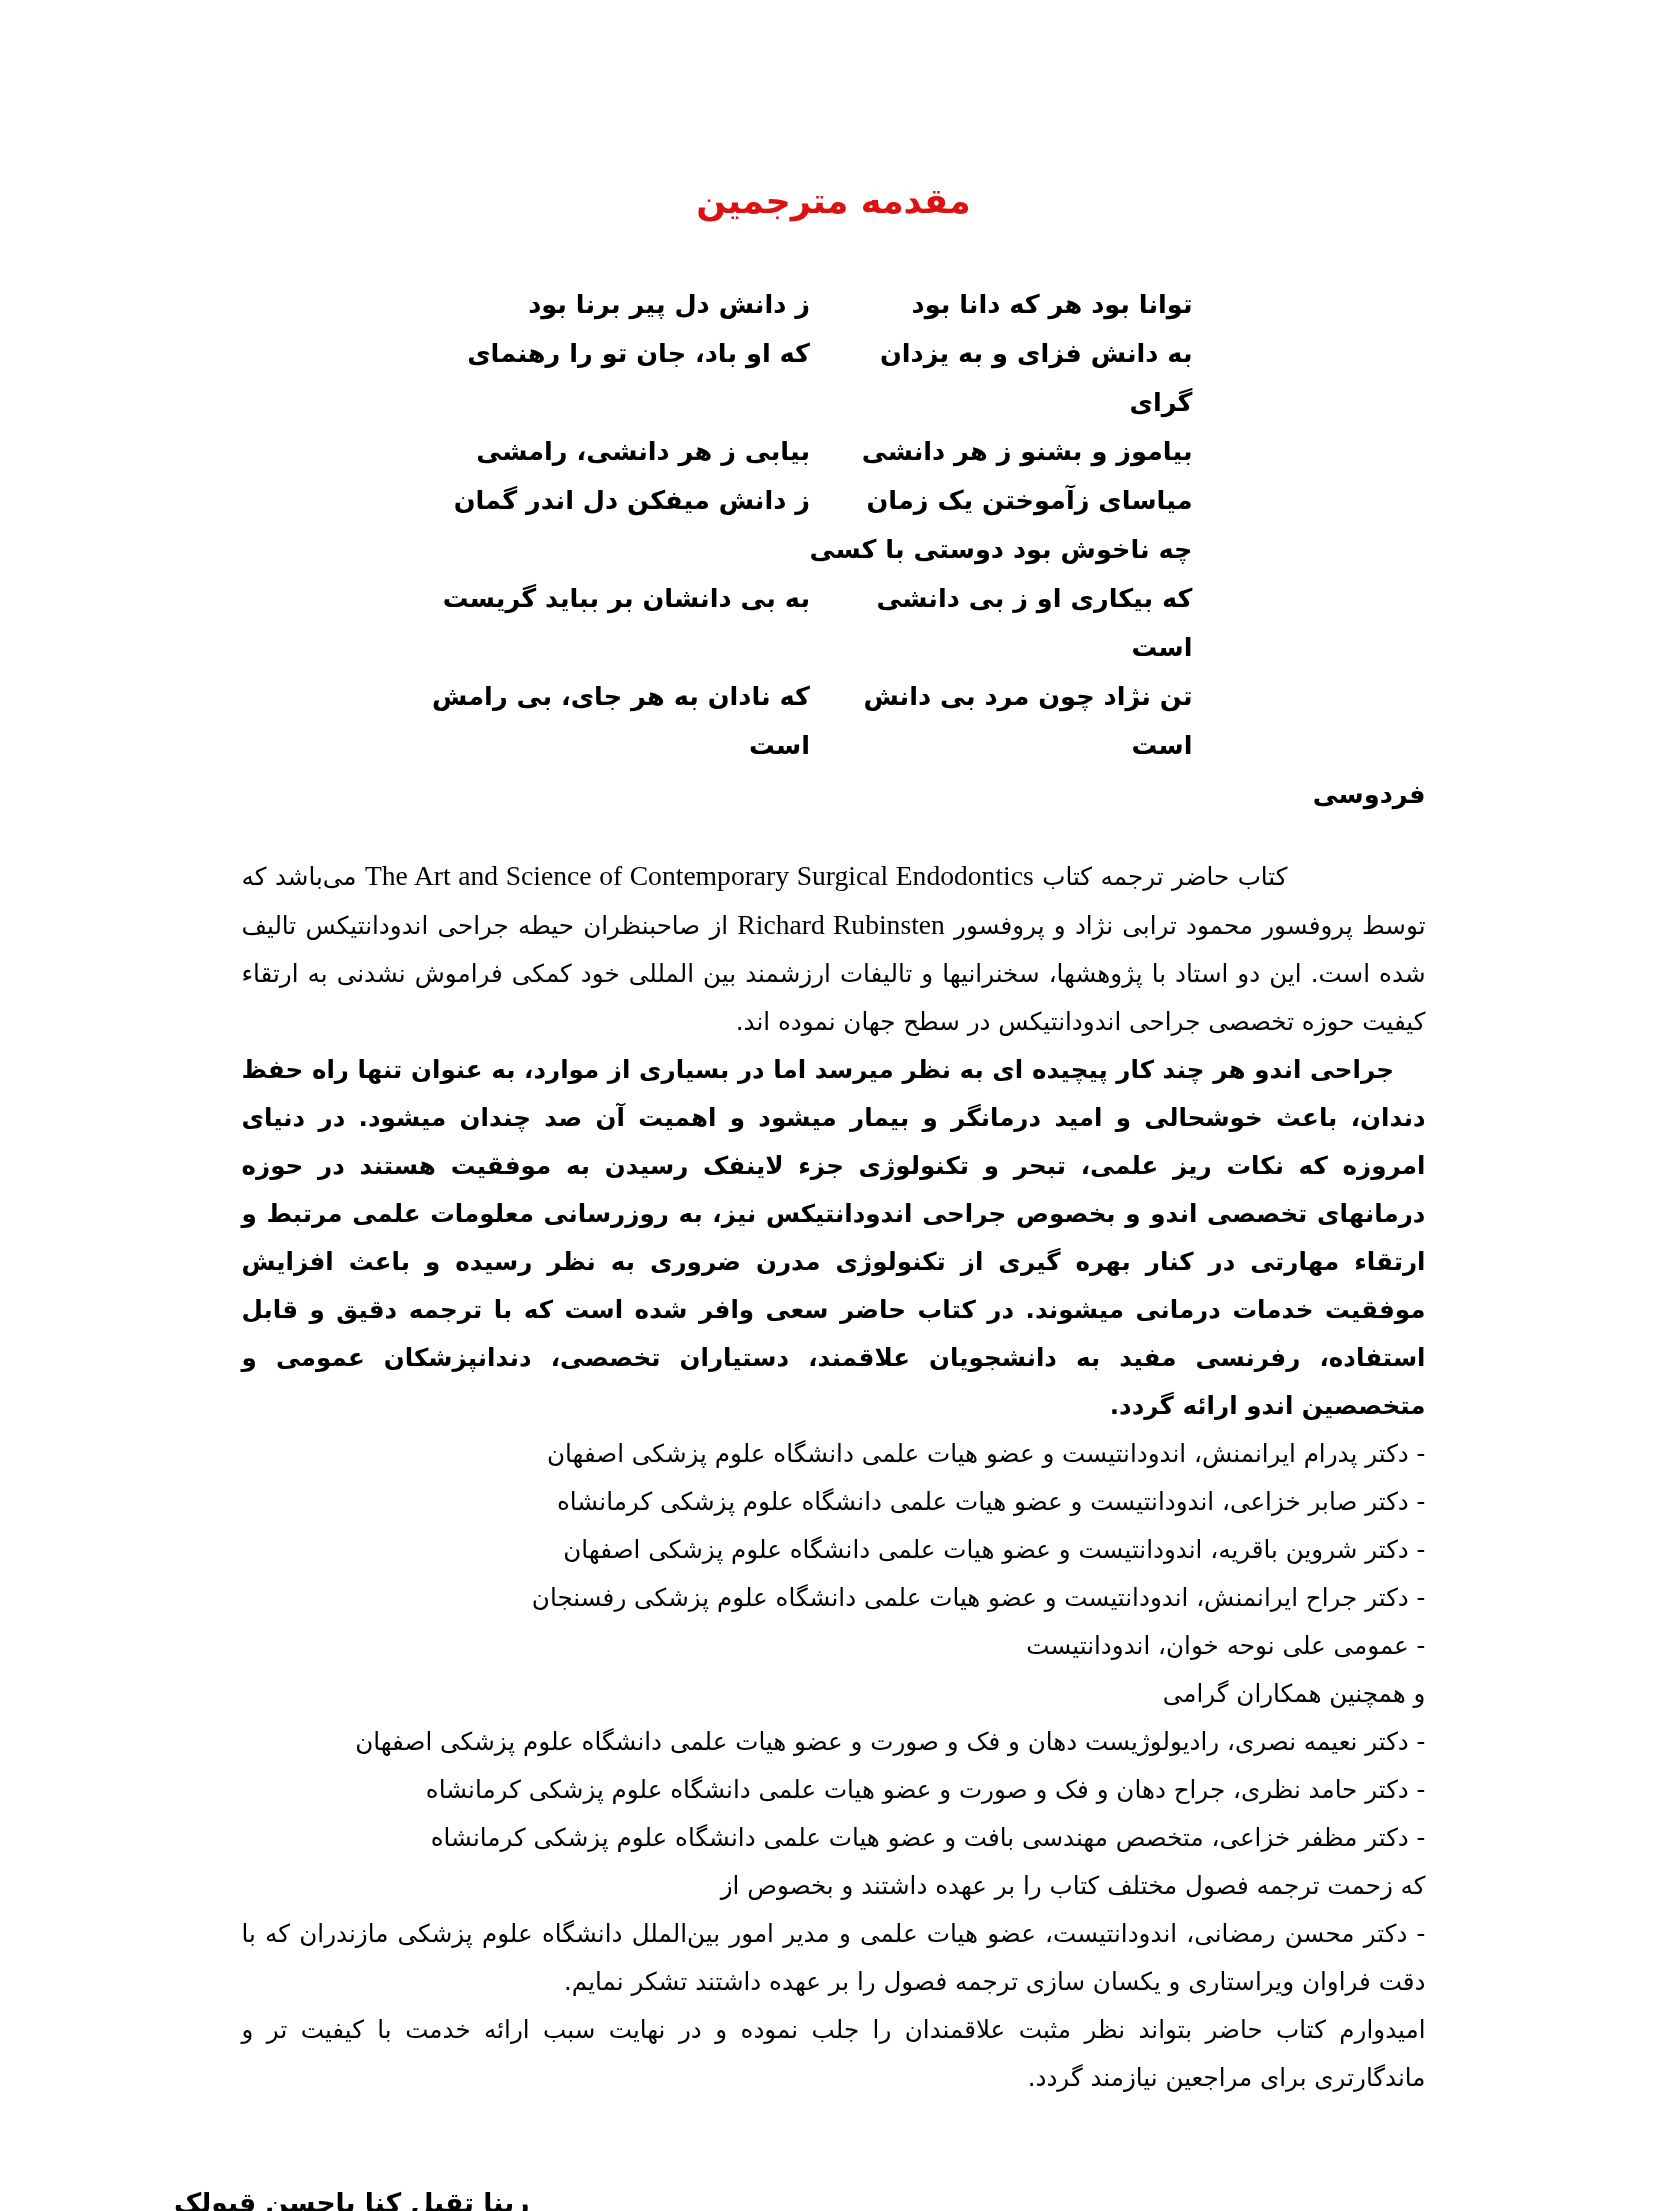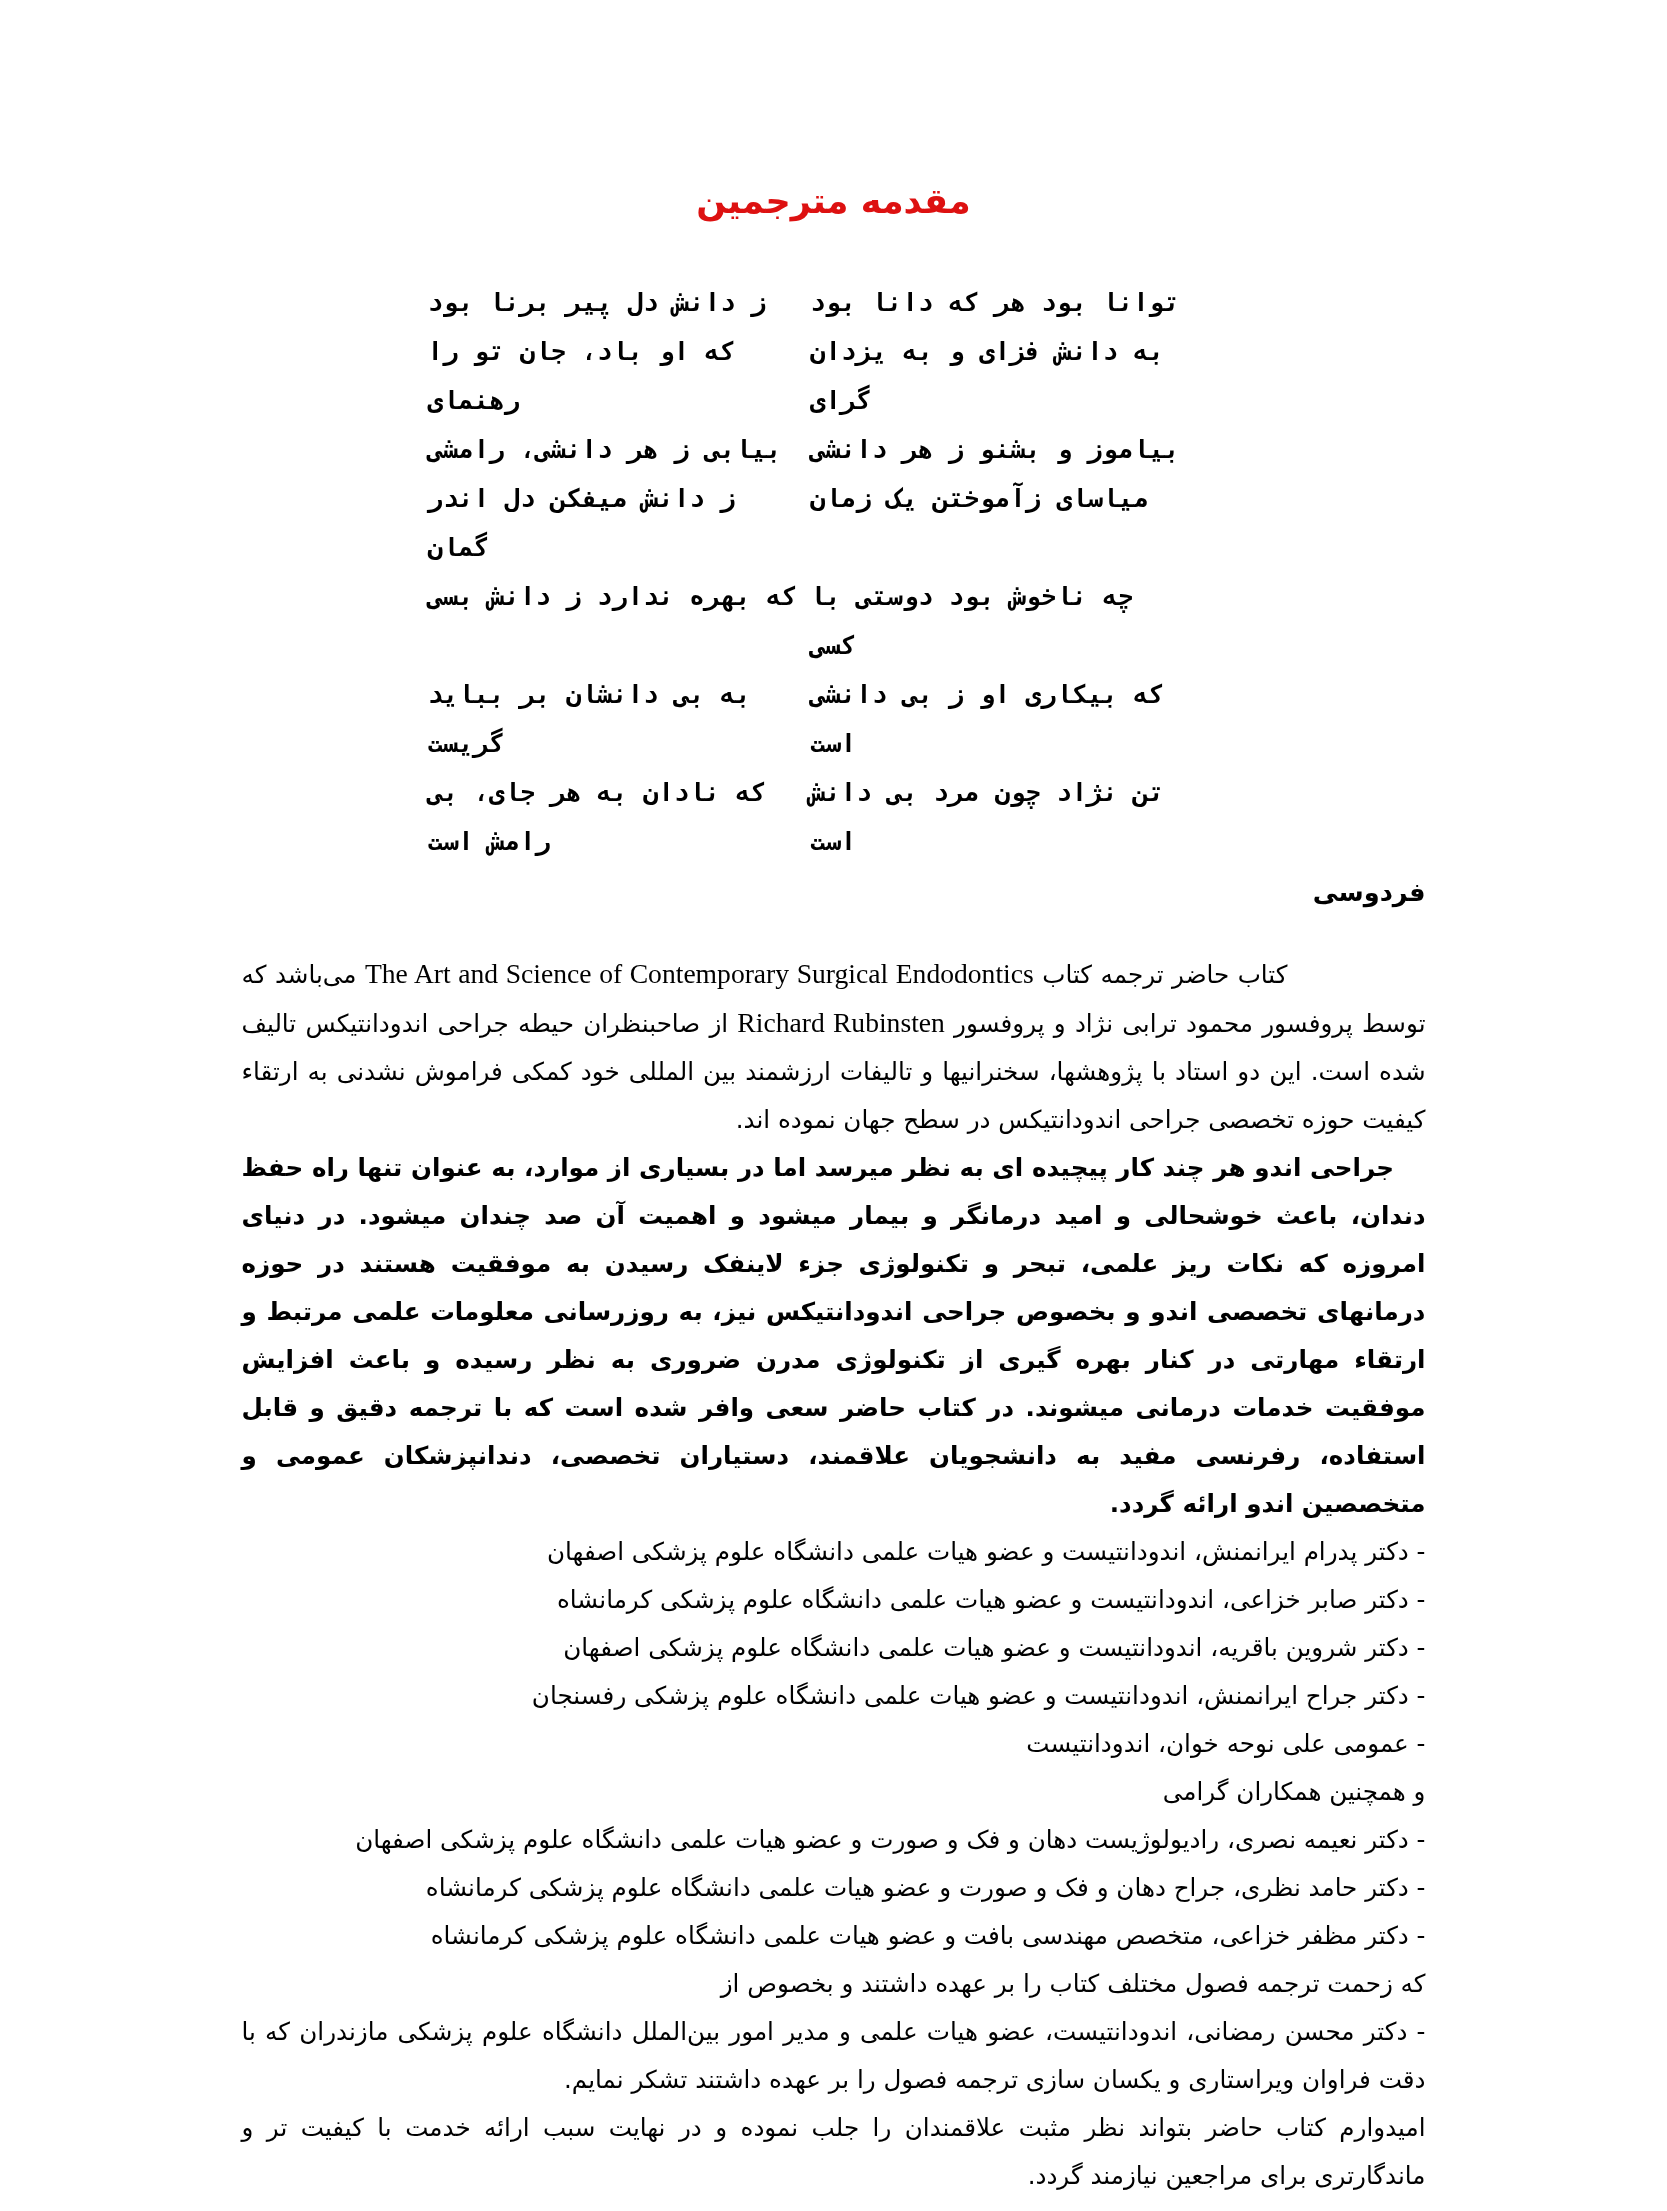--- a/index.html
+++ b/index.html
@@ -22,21 +22,21 @@
     font-weight:bold;
     color:#dd1111;
     line-height:49px;
   }
   .poem{
     margin:54px 233px 0 186px;
     font-weight:bold;
     font-size:25.6px;
   }
   .poem-row{display:flex;line-height:49px;}
-  .poem-row .hemistich{flex:1;text-align:left;font-family:Liberation Mono, monospace;}
+  .poem-row .hemistich{flex:1;text-align:right;}
   .poem-author{
     font-weight:bold;
     font-size:25.6px;
     line-height:49px;
     text-align:left;
     padding-left:1079px;
   }
   .body-text{
     margin-top:33px;
     font-size:24.6px;
@@ -85,21 +85,20 @@
     <div class="poem-row">
       <span class="hemistich">بیاموز و بشنو ز هر دانشی</span>
       <span class="hemistich">بیابی ز هر دانشی، رامشی</span>
     </div>
     <div class="poem-row">
       <span class="hemistich">میاسای زآموختن یک زمان</span>
       <span class="hemistich">ز دانش میفکن دل اندر گمان</span>
     </div>
     <div class="poem-row">
       <span class="hemistich">چه ناخوش بود دوستی با کسی</span>
-      <span class="hemistich">که بهره ندارد ز دانش بسی</span>
     </div>
     <div class="poem-row">
       <span class="hemistich">که بیکاری او ز بی دانشی است</span>
       <span class="hemistich">به بی دانشان بر بباید گریست</span>
     </div>
     <div class="poem-row">
       <span class="hemistich">تن نژاد چون مرد بی دانش است</span>
       <span class="hemistich">که نادان به هر جای، بی رامش است</span>
     </div>
   </div>

